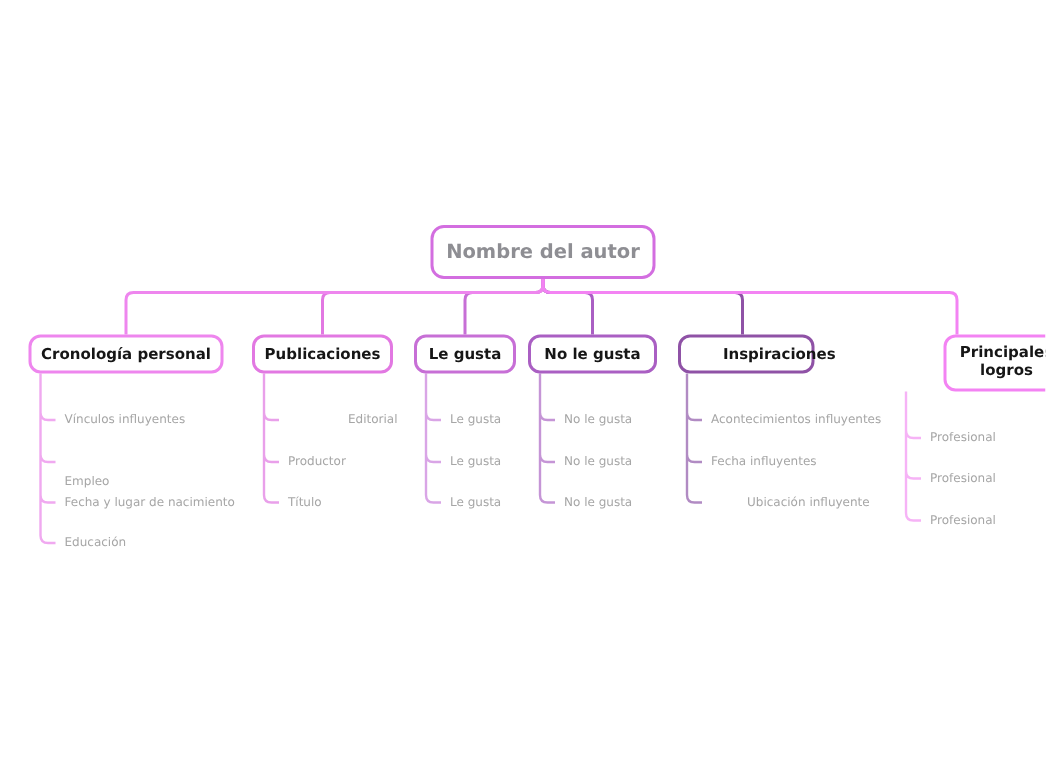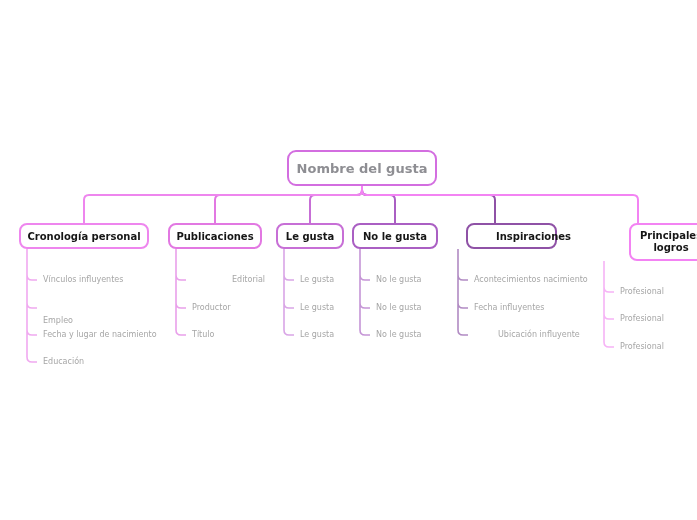--- a/index.html
+++ b/index.html
@@ -28,21 +28,21 @@
   }
   .child{
     top:223px;height:26px;
     font-size:10px;font-weight:bold;color:#161616;
     white-space:nowrap;border-radius:8px;
   }
   .c0{left:19px;width:130px;border-color:#ee86ee;}
   .c1{left:168px;width:94px;border-color:#e278e2;}
   .c2{left:276px;width:68px;border-color:#c76fd6;}
   .c3{left:352px;width:86px;border-color:#aa5fc3;}
-  .c4{left:466px;width:91px;border-color:#8f52a6;padding-left:44px;}
+  .c4{left:452px;width:91px;border-color:#8f52a6;padding-left:44px;}
   .c5{left:629px;width:84px;height:38px;white-space:normal;line-height:1.25;border-color:#f383f3;}
   .leaf{
     position:absolute;
     font-size:8px;color:#a6a6a6;
     white-space:nowrap;line-height:10px;
     cursor:pointer;
   }
 </style>
 </head>
 <body>
@@ -59,21 +59,21 @@
     <path d="M362 186 V190 Q362 195 367 195 H633 Q638 195 638 200 V223" fill="none" stroke-width="2" stroke="#f383f3"></path>
 
     <path d="M27 249 V275 Q27 280 32 280 H37 M27 249 V303 Q27 308 32 308 H37 M27 249 V330 Q27 335 32 335 H37 M27 249 V357 Q27 362 32 362 H37" fill="none" stroke-width="1.6" stroke="#f0a9f0"></path>
     <path d="M176 249 V275 Q176 280 181 280 H186 M176 249 V303 Q176 308 181 308 H186 M176 249 V330 Q176 335 181 335 H186" fill="none" stroke-width="1.6" stroke="#e9a0ea"></path>
     <path d="M284 249 V275 Q284 280 289 280 H294 M284 249 V303 Q284 308 289 308 H294 M284 249 V330 Q284 335 289 335 H294" fill="none" stroke-width="1.6" stroke="#d9a5e6"></path>
     <path d="M360 249 V275 Q360 280 365 280 H370 M360 249 V303 Q360 308 365 308 H370 M360 249 V330 Q360 335 365 335 H370" fill="none" stroke-width="1.6" stroke="#c595d6"></path>
     <path d="M458 249 V275 Q458 280 463 280 H468 M458 249 V303 Q458 308 463 308 H468 M458 249 V330 Q458 335 463 335 H468" fill="none" stroke-width="1.6" stroke="#b18bc3"></path>
     <path d="M604 261 V287 Q604 292 609 292 H614 M604 261 V314 Q604 319 609 319 H614 M604 261 V342 Q604 347 609 347 H614" fill="none" stroke-width="1.6" stroke="#f6b3f6"></path>
   </svg>
 
-  <div class="node root">Nombre del gusta</div>
+  <div class="node root">Nombre del autor</div>
 
   <div class="node child c0">Cronología personal</div>
   <div class="node child c1">Publicaciones</div>
   <div class="node child c2">Le gusta</div>
   <div class="node child c3">No le gusta</div>
   <div class="node child c4">Inspiraciones</div>
   <div class="node child c5">Principales logros</div>
 
   <div class="leaf" style="left:43px;top:275px;">Vínculos influyentes</div>
   <div class="leaf" style="left:43px;top:316px;">Empleo</div>
@@ -85,21 +85,21 @@
   <div class="leaf" style="left:192px;top:330px;">Título</div>
 
   <div class="leaf" style="left:300px;top:275px;">Le gusta</div>
   <div class="leaf" style="left:300px;top:303px;">Le gusta</div>
   <div class="leaf" style="left:300px;top:330px;">Le gusta</div>
 
   <div class="leaf" style="left:376px;top:275px;">No le gusta</div>
   <div class="leaf" style="left:376px;top:303px;">No le gusta</div>
   <div class="leaf" style="left:376px;top:330px;">No le gusta</div>
 
-  <div class="leaf" style="left:474px;top:275px;">Acontecimientos nacimiento</div>
+  <div class="leaf" style="left:474px;top:275px;">Acontecimientos influyentes</div>
   <div class="leaf" style="left:474px;top:303px;">Fecha influyentes</div>
   <div class="leaf" style="left:498px;top:330px;">Ubicación influyente</div>
 
   <div class="leaf" style="left:620px;top:287px;">Profesional</div>
   <div class="leaf" style="left:620px;top:314px;">Profesional</div>
   <div class="leaf" style="left:620px;top:342px;">Profesional</div>
 
 </div>
 
 </body></html>

